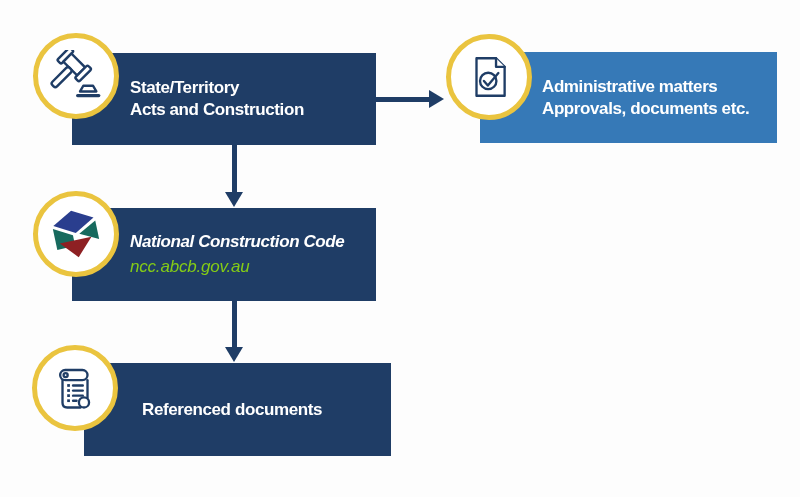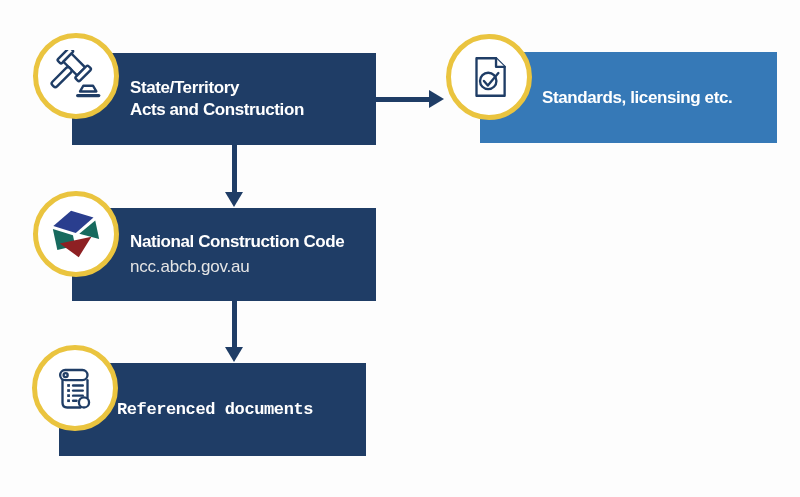--- a/index.html
+++ b/index.html
@@ -11,21 +11,21 @@
     position:absolute;box-sizing:border-box;
     display:flex;flex-direction:column;justify-content:center;
   }
   .node-navy{background:#1f3d66;}
   .node-blue{background:#3679b7;}
   .node-title{
     color:#ffffff;font-weight:bold;font-size:17px;line-height:22px;
     letter-spacing:-0.4px;
   }
   .node-sub{
-    color:#e5e5e5;font-weight:normal;font-size:17px;line-height:22px;
+    color:#84cc16;font-weight:normal;font-size:17px;line-height:22px;
     letter-spacing:-0.2px;
   }
   .badge{
     position:absolute;width:86px;height:86px;border-radius:50%;
     background:#ffffff;border:5px solid #eac43f;box-sizing:border-box;
     display:flex;align-items:center;justify-content:center;
   }
   .shaft-h{position:absolute;height:5px;background:#1f3d66;}
   .shaft-v{position:absolute;width:5px;background:#1f3d66;}
   .head-right{
@@ -44,29 +44,30 @@
 <body>
 
 <div class="canvas">
 
   <div class="node node-navy" style="left:72px;top:53px;width:304px;height:92px;padding-left:58px;">
     <div class="node-title">State/Territory</div>
     <div class="node-title">Acts and Construction</div>
   </div>
 
   <div class="node node-blue" style="left:480px;top:52px;width:297px;height:91px;padding-left:62px;">
-    <div class="node-title">Standards, licensing etc.</div>
+    <div class="node-title">Administrative matters</div>
+    <div class="node-title">Approvals, documents etc.</div>
   </div>
 
-  <div class="node node-navy" style="left:72px;top:208px;width:304px;height:93px;padding-left:58px;">
+  <div class="node node-navy" style="left:72px;top:208px;width:304px;height:93px;padding-left:58px;font-style:italic;">
     <div class="node-title">National Construction Code</div>
     <div class="node-sub" style="margin-top:3px;">ncc.abcb.gov.au</div>
   </div>
 
-  <div class="node node-navy" style="left:59px;top:363px;width:307px;height:93px;padding-left:58px;font-family:Liberation Mono, monospace;">
+  <div class="node node-navy" style="left:84px;top:363px;width:307px;height:93px;padding-left:58px;">
     <div class="node-title">Referenced documents</div>
   </div>
 
   <div>
     <div class="shaft-h" style="left:376px;top:97px;width:55px;"></div>
     <div class="head-right" style="left:429px;top:90px;"></div>
   </div>
 
   <div>
     <div class="shaft-v" style="left:232px;top:145px;height:48px;"></div>

